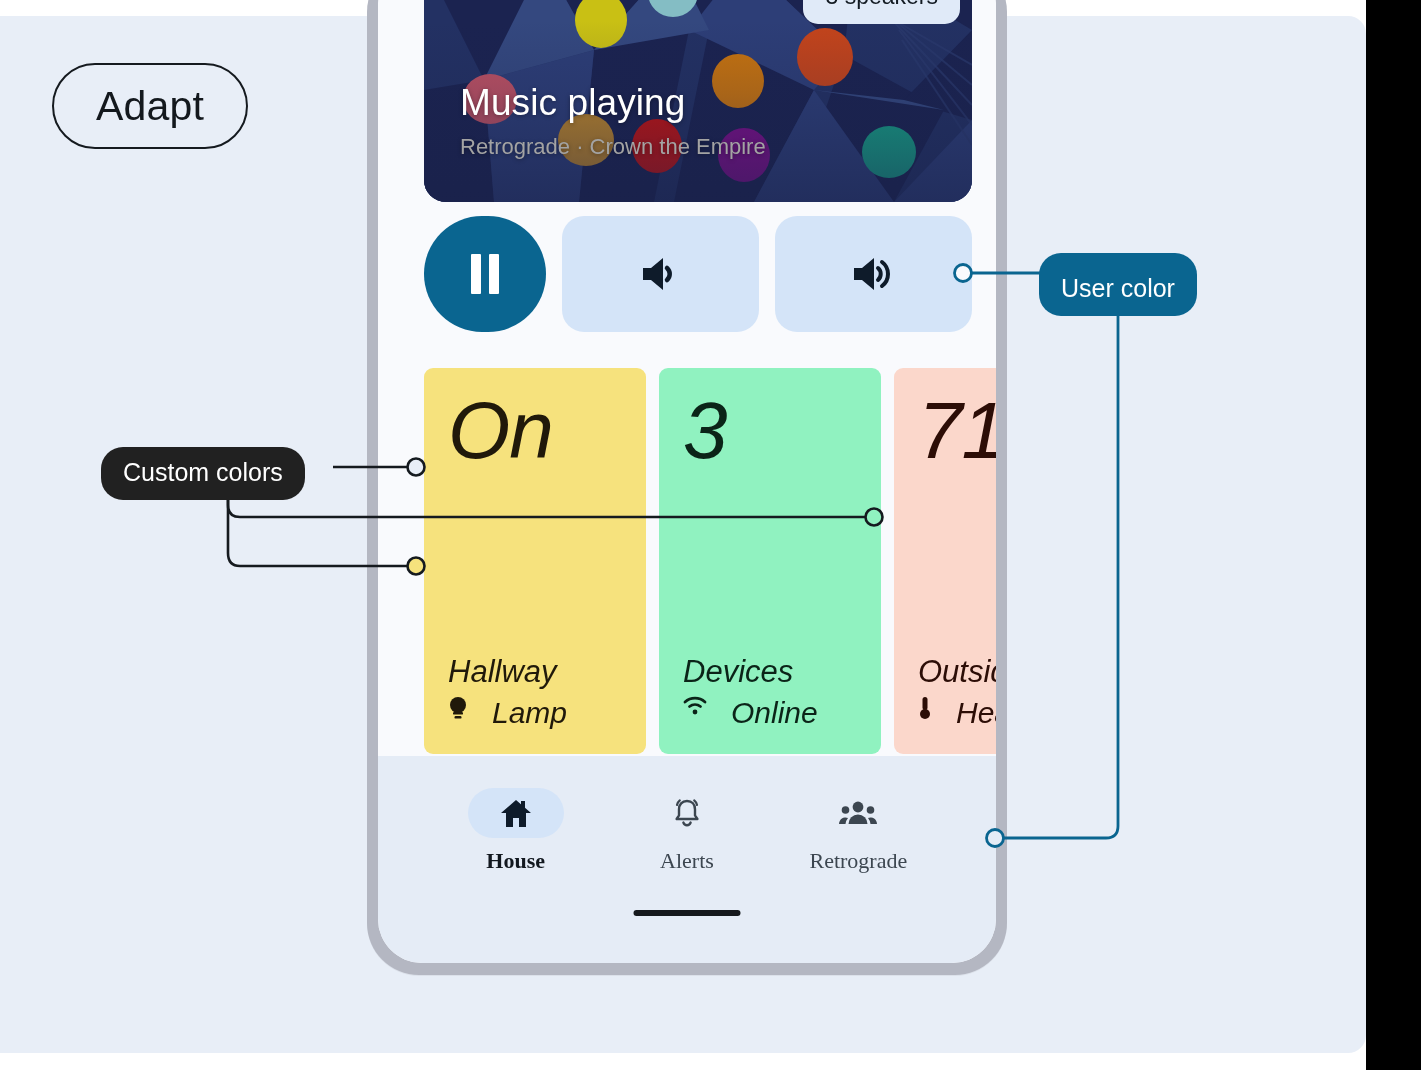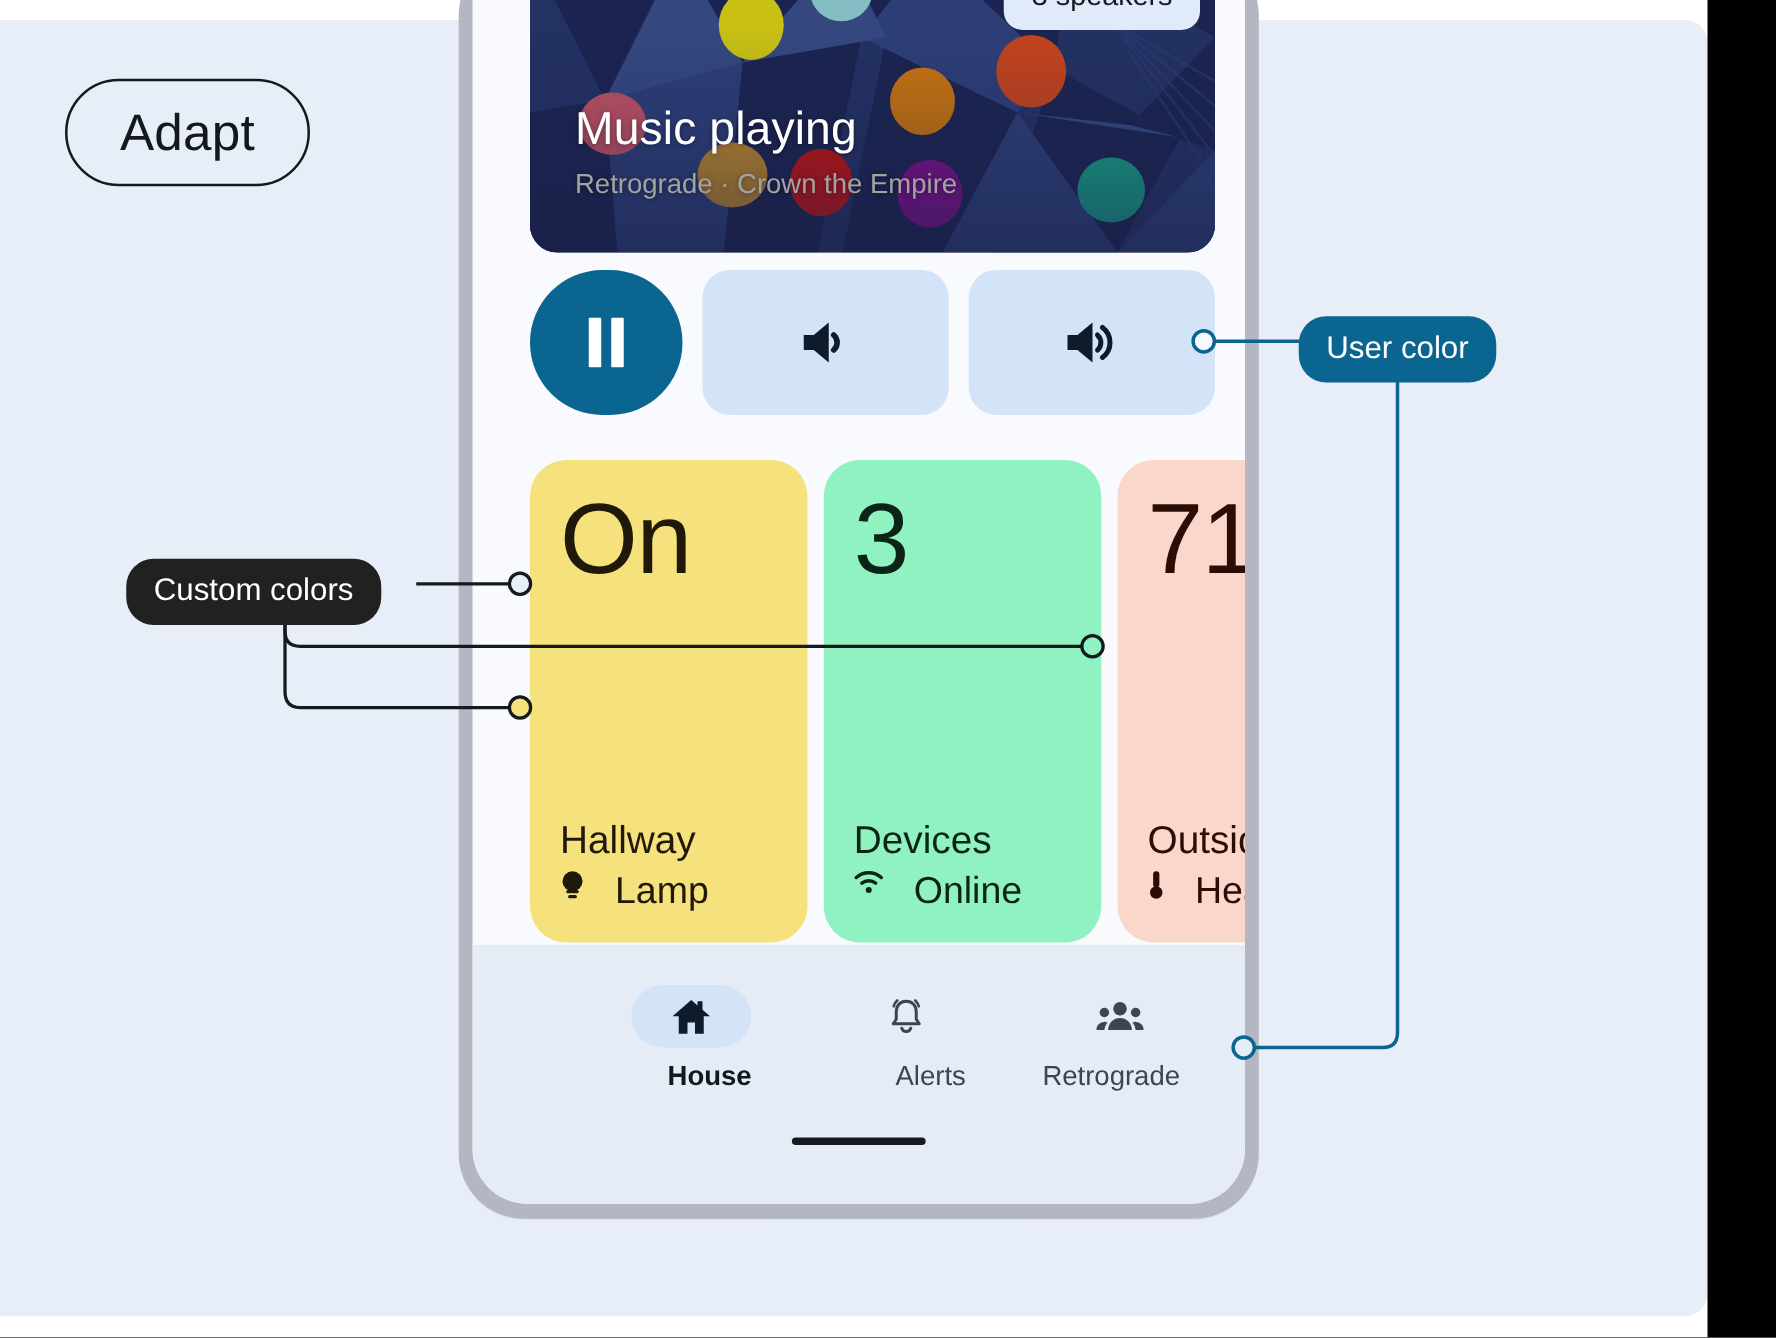--- a/index.html
+++ b/index.html
@@ -102,44 +102,44 @@
   }
 
   
   .tiles {
     position: absolute; left: 46px; top: 408px;
     width: 720px; height: 386px;
     display: flex; gap: 13px;
   }
   .tile {
     width: 222px; flex: 0 0 222px;
-    border-radius: 29px;
+    border-radius: 9px;
     position: relative;
     padding: 26px 24px 24px;
-    display: flex; flex-direction: column; justify-content: space-between;
+    display: flex; flex-direction: column; justify-content: space-between; font-style: italic;
   }
   .tile-value { font-size: 80px; line-height: .92; font-weight: 400; letter-spacing: -1px; white-space: nowrap; }
   .tile-foot { }
   .tile-name { font-size: 31px; font-weight: 500; line-height: 1.15; white-space: nowrap; }
   .tile-status {
     display: flex; align-items: flex-start; gap: 24px;
     font-size: 30px; font-weight: 500; margin-top: 6px; white-space: nowrap;
   }
 
   
   .navbar {
     position: absolute; left: 0; right: 0; bottom: 0; height: 207px;
     background: #e5ecf6;
   }
   .nav-items {
     position: absolute; left: 52px; top: 32px; right: 52px;
     display: flex;
   }
   .nav-item {
-    flex: 1 1 0; display: flex; flex-direction: column; align-items: flex-end; gap: 10px;
+    flex: 1 1 0; display: flex; flex-direction: column; align-items: center; gap: 10px; font-family: Liberation Serif, serif;
   }
   .nav-pill {
     width: 96px; height: 50px; border-radius: 25px;
     display: flex; align-items: center; justify-content: center;
   }
   .nav-pill.active { background: #d4e4f8; }
   .nav-label { font-size: 22px; color: #3c4650; }
   .nav-label.active { color: #12181f; font-weight: 700; }
   .home-indicator {
     position: absolute; left: 50%; transform: translateX(-50%); bottom: 47px;
@@ -149,21 +149,21 @@
   
   .anno-svg { position: absolute; left: 0; top: 0; width: 1421px; height: 1070px; pointer-events: none; }
   .pill-dark {
     position: absolute; background: #212121; color: #ffffff;
     border-radius: 22px; font-size: 25px; font-weight: 400;
     padding: 11px 22px 13px; white-space: nowrap;
   }
   .pill-blue {
     position: absolute; background: #0a6590; color: #ffffff;
     border-radius: 22px; font-size: 25px; font-weight: 400;
-    padding: 11px 22px 13px; white-space: nowrap;
+    padding: 21px 22px 13px; white-space: nowrap;
   }
 </style>
 </head>
 <body>
 
 <div id="root">
 
   <div class="canvas"></div>
   <div class="black-gutter"></div>
 

